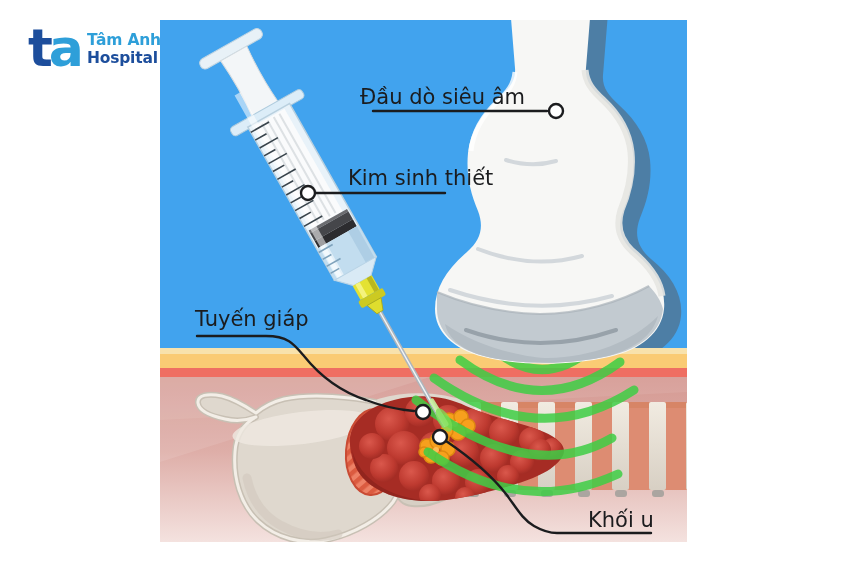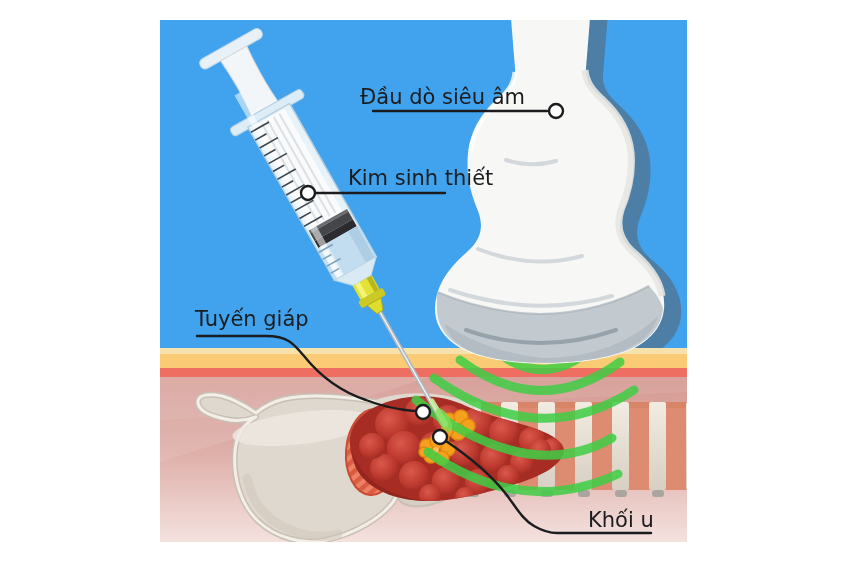--- a/index.html
+++ b/index.html
@@ -14,20 +14,27 @@
               font-size:15.5px;line-height:18px;letter-spacing:-0.2px;}
   .logo-names .l1{color:#2E9FD9;}
   .logo-names .l2{color:#1D4E9C;}
   .lbl{font-size:21px;fill:#1B1C1E;}
 </style>
 </head>
 <body>
 
 <div class="page">
 
+  <div class="logo">
+    <div class="logo-mark"><span class="t">t</span><span class="a">a</span></div>
+    <div class="logo-names">
+      <span class="l1">Tâm Anh</span>
+      <span class="l2">Hospital</span>
+    </div>
+  </div>
 
   <svg class="figure-svg" width="847" height="565" viewBox="0 0 847 565">
     <defs>
       <clipPath id="frame">
           <rect x="160" y="20" width="527" height="522"></rect>
         </clipPath>
       <clipPath id="glandClip">
         <path d="M350,438 C352,420 370,406 394,400 C420,393 446,396 466,406 C492,418 522,422 544,432 C560,439 568,448 562,457 C553,472 530,480 506,487 C478,495 448,502 424,501 C398,500 376,492 363,478 C354,468 349,452 350,438 Z"></path>
       </clipPath>
       <linearGradient id="tissueGrad" x1="0" y1="377" x2="0" y2="542" gradientUnits="userSpaceOnUse">

